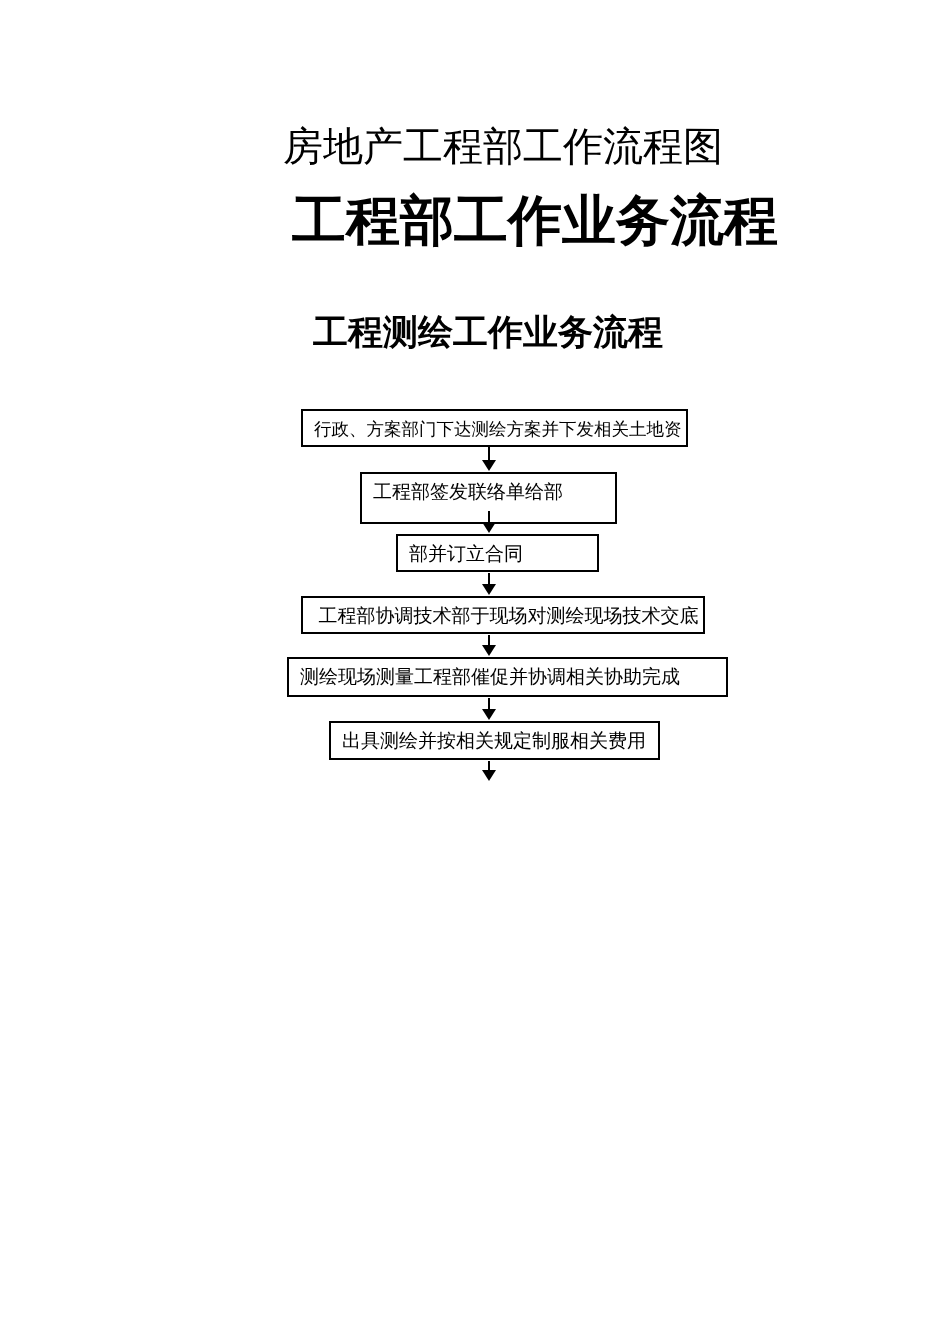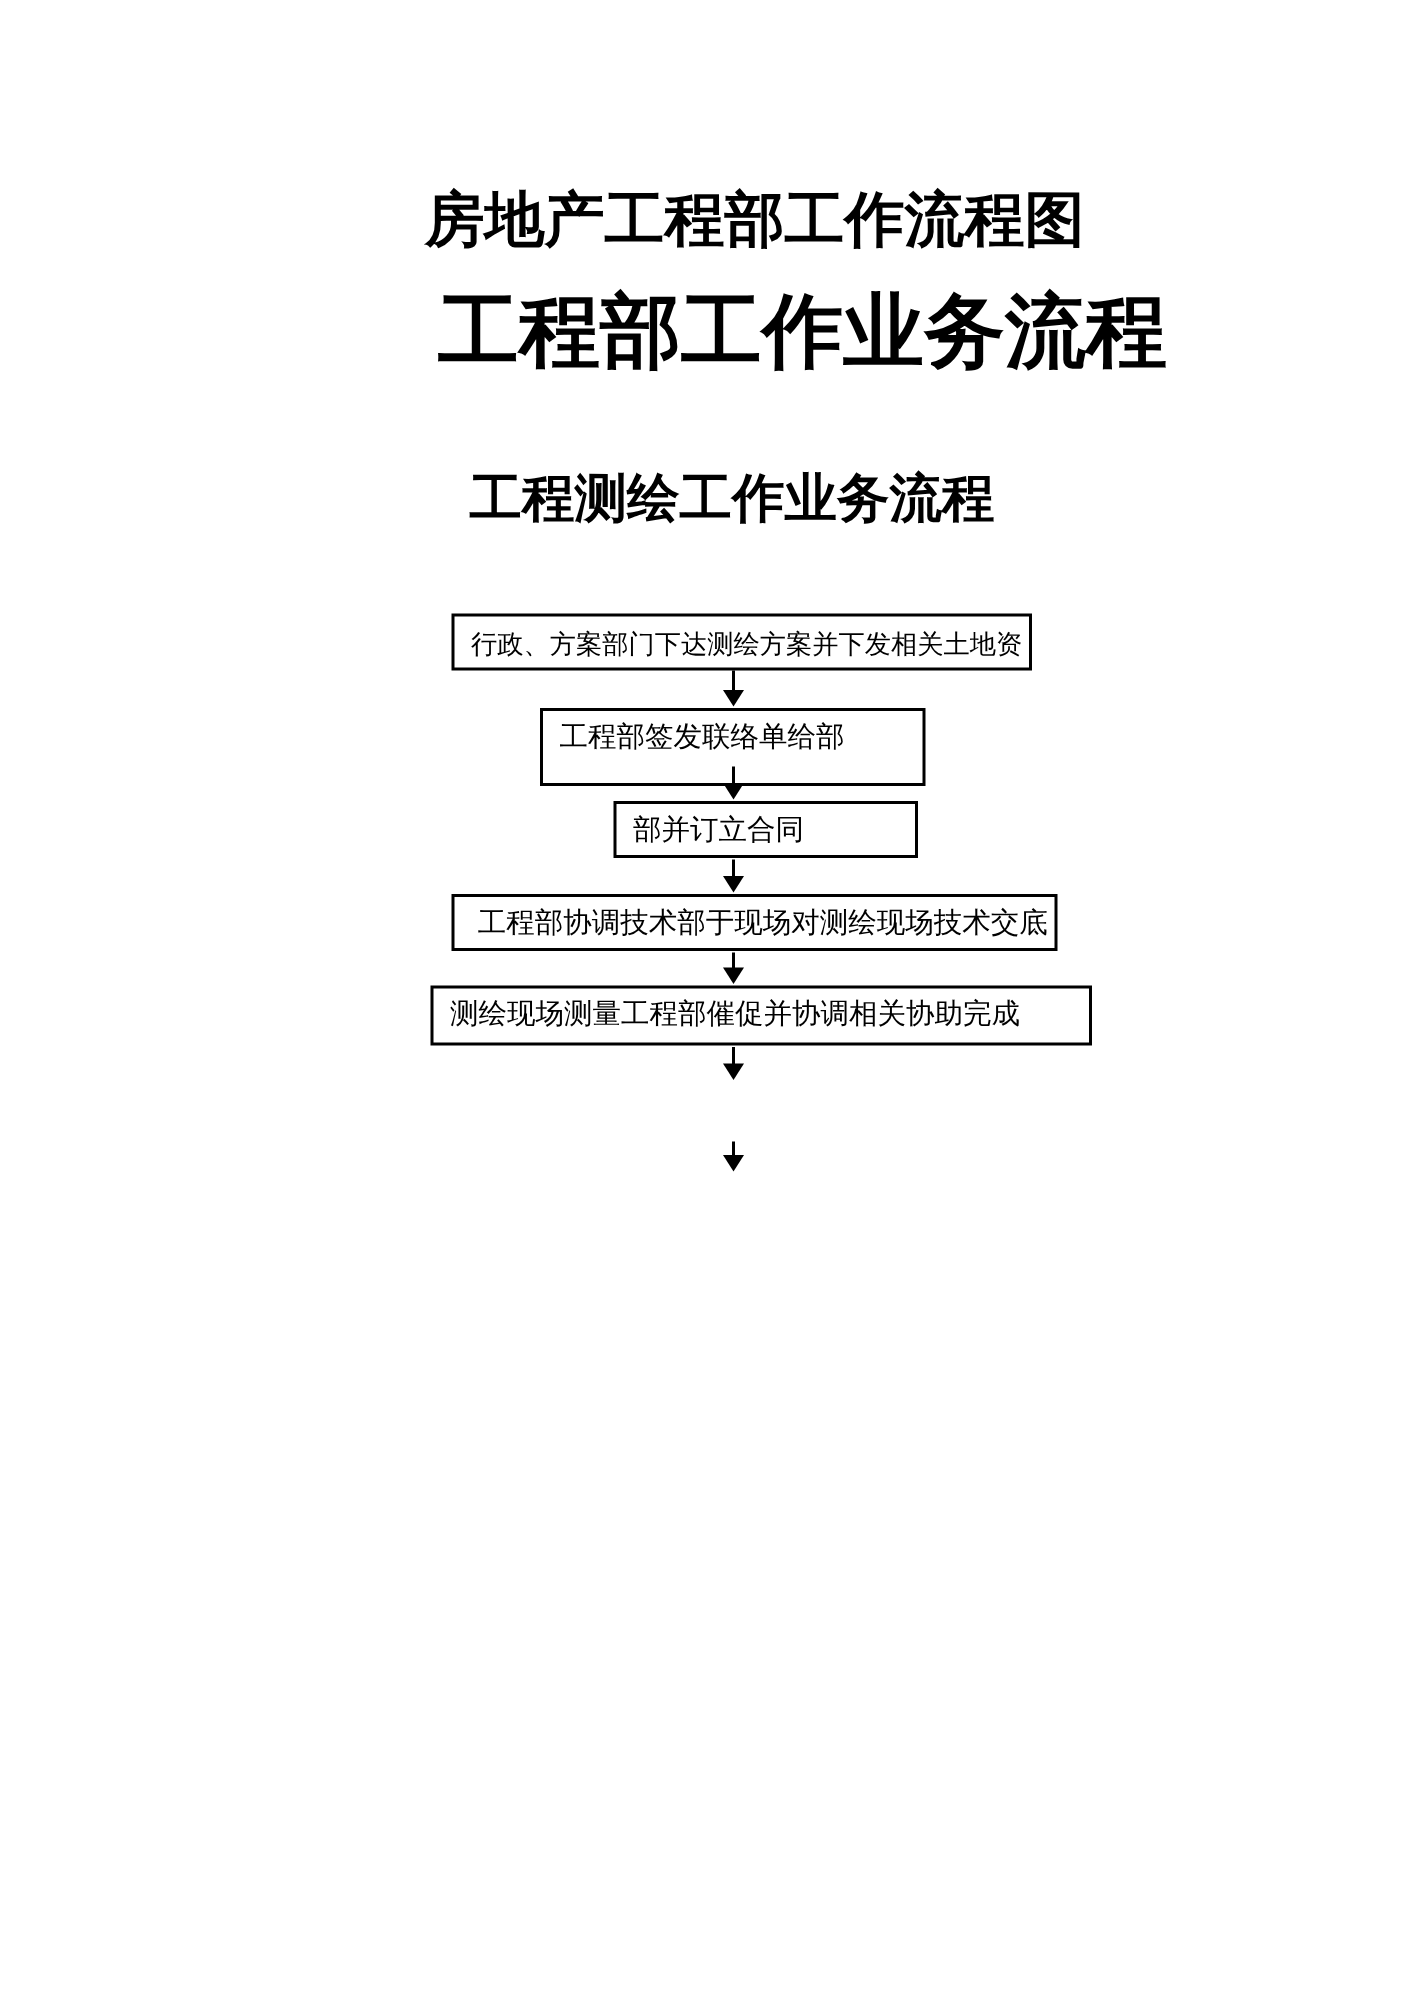--- a/index.html
+++ b/index.html
@@ -6,21 +6,21 @@
   .page{
     position:relative;
     width:950px;height:1344px;
     background:#ffffff;
     font-family:"Liberation Serif","DejaVu Serif",serif;
     color:#000;
     overflow:hidden;
   }
   .title1{
     position:absolute;left:283px;top:125px;
-    font-size:40px;font-weight:bold;line-height:44px;
+    font-size:40px;font-weight:normal;line-height:44px;
     margin:0;white-space:nowrap;
   }
   .title2{
     position:absolute;left:292px;top:197px;
     font-size:54px;font-weight:bold;line-height:48px;
     margin:0;white-space:nowrap;
   }
   .title3{
     position:absolute;left:301px;top:299px;
     font-size:35px;font-weight:bold;line-height:44px;
@@ -32,21 +32,21 @@
     background:#fff;
     box-sizing:border-box;
     font-size:19px;
     line-height:27px;
     padding:4px 0 0 11px;
     overflow:hidden;
     word-break:break-all;
   }
   .n1{left:301px;top:409px;width:387px;height:38px;font-size:17.5px;line-height:26px;padding-top:5px;}
   .n2{left:360px;top:472px;width:257px;height:52px;}
-  .n3{left:409px;top:534px;width:203px;height:38px;}
+  .n3{left:396px;top:534px;width:203px;height:38px;}
   .n4{left:301px;top:596px;width:404px;height:38px;text-align:center;}
   .n5{left:287px;top:657px;width:441px;height:40px;}
   .n6{left:329px;top:721px;width:331px;height:39px;}
   .n7{left:402px;top:782px;width:187px;height:39px;}
 
   .arrow{position:absolute;left:481px;width:16px;}
   .arrow::before{
     content:"";position:absolute;left:7px;top:0;bottom:10px;width:2px;background:#000;
   }
   .arrow::after{
@@ -87,16 +87,19 @@
   <div class="node n4">
     <span>工程部协调技术部于现场对测绘现场技术交底</span>
   </div>
   <div class="arrow a4"></div>
 
   <div class="node n5">
     <span>测绘现场测量工程部催促并协调相关协助完成</span>
   </div>
   <div class="arrow a5"></div>
 
+  <div class="node n6">
+    <span>出具测绘并按相关规定制服相关费用</span>
+  </div>
   <div class="arrow a6"></div>
 
 
 </div>
 
 </body></html>

